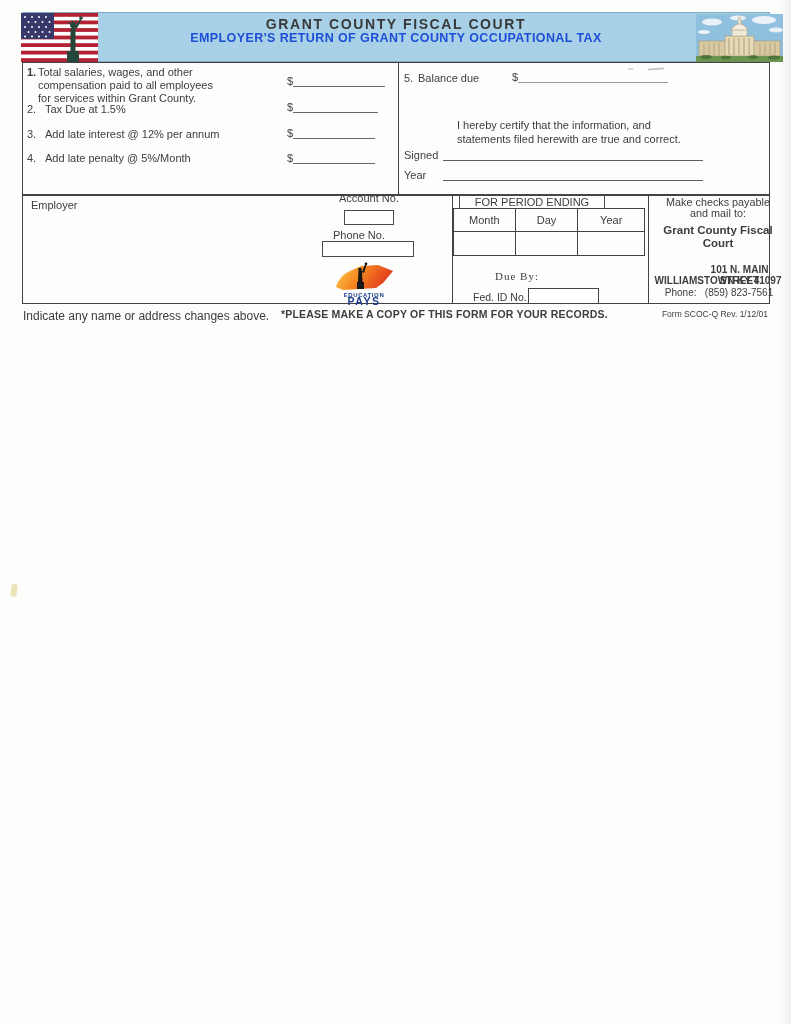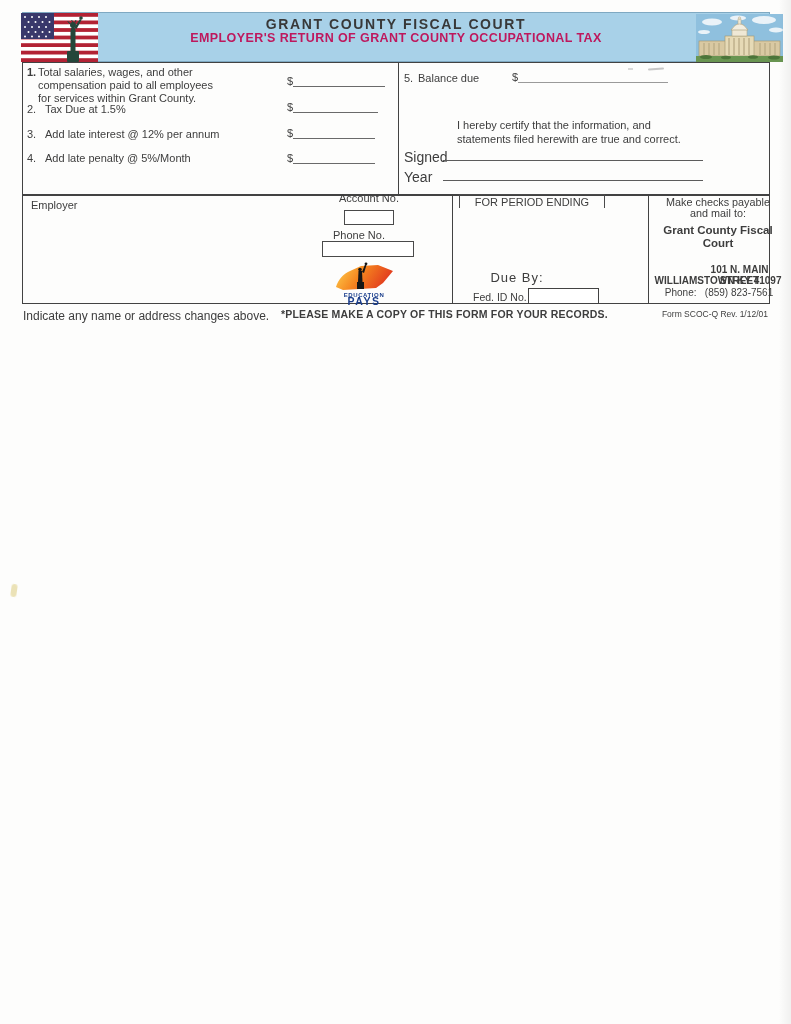--- a/index.html
+++ b/index.html
@@ -15,21 +15,21 @@
     pointer-events:none;
   }
   .abs { position:absolute; }
 
   
   .banner { left:22px; top:12px; width:748px; height:50px;
     background:#a8d1e8; border:1px solid #7fa9c2; }
   .banner-title { left:22px; top:16px; width:748px; text-align:center;
     font-size:14px; font-weight:bold; letter-spacing:1.6px; color:#383838; }
   .banner-sub { left:22px; top:31px; width:748px; text-align:center;
-    font-size:12.5px; font-weight:bold; letter-spacing:0.4px; color:#be185d; }
+    font-size:12.5px; font-weight:bold; letter-spacing:0.4px; color:#1d4ed8; }
   .banner-note { left:22px; top:45px; width:748px; text-align:center;
     font-size:9px; color:#474747; }
   .flag { left:21px; top:13px; width:77px; height:49px; }
   .capitol { left:696px; top:14px; width:87px; height:48px; }
 
   
   .box { border:1.5px solid #424242; }
   .box-top { left:22px; top:62px; width:748px; height:133px; }
   .box-bottom { left:22px; top:195px; width:748px; height:109px; }
   .vline { border-left:1.5px solid #424242; width:0; }
@@ -39,41 +39,41 @@
 
   
   .item { display:flex; font-size:11px; line-height:1.18; }
   .item .num { flex:0 0 auto; }
   .pre { white-space:pre-line; }
   .amt { display:flex; align-items:flex-end; font-size:11px; }
   .amt .line { display:inline-block; border-bottom:1px solid #6a6a6a; height:13px; }
   .writeline { display:inline-block; border-bottom:1px solid #5c5c5c; height:12px; }
 
   .certify { font-size:11px; line-height:1.25; }
-  .siglabel { font-size:14px; }
+  .siglabel { font-size:11px; }
   .artifact-dash { left:648px; top:68px; width:16px; height:2px;
     background:#9a9a9a; opacity:.55; transform:rotate(-4deg); border-radius:2px; }
   .artifact-dot { left:628px; top:68px; width:5px; height:1.5px; background:#b5b5b5; opacity:.5; }
 
   
   .small-label { font-size:11px; }
   .acct-box { left:344px; top:210px; width:50px; height:15px; border:1px solid #4a4a4a; background:#fff; }
   .phone-box { left:322px; top:241px; width:92px; height:16px; border:1px solid #4a4a4a; background:#fff; }
 
   
   .period-head { left:459px; top:194px; width:146px; height:14px;
     border:1px solid #4a4a4a; border-bottom:none; text-align:center;
     font-size:11px; line-height:14px; }
   table.period { position:absolute; left:453px; top:208px; width:192px; height:48px;
     border-collapse:collapse; font-size:11px; }
   table.period td { border:1.5px solid #424242; text-align:center; padding:0; }
   table.period .hdr td { height:23px; }
   table.period .row td { height:24px; }
   .dueby { left:452px; top:270px; width:130px; text-align:center;
-    font-family:Liberation Sans, sans-serif; font-size:13px; letter-spacing:1px; }
+    font-family:Liberation Serif, serif; font-size:11px; letter-spacing:1px; }
   .fedid-label { left:473px; top:291px; font-size:10.5px; }
   .fedid-box { left:528px; top:288px; width:71px; height:16px; border:1.5px solid #424242; background:#fff; }
 
   
   .pay { left:650px; top:0; width:136px; text-align:center; }
   .pay-reg { font-size:10.8px; }
   .pay-bold { font-size:11.5px; font-weight:bold; line-height:1.15; }
   .pay-addr { font-size:10px; font-weight:bold; }
   .pay-phone { font-size:10px; }
 
@@ -265,20 +265,34 @@
       <path d="M25.5,9 L29,9 L29.5,20 L25,20 Z"></path>
       <circle cx="27" cy="7.5" r="1.8"></circle>
       <path d="M29,10 L32,2.5 L33.5,3 L31,11 Z"></path>
       <circle cx="33" cy="1.8" r="1.4"></circle>
     </g>
     <text x="31" y="35" text-anchor="middle" font-family="Liberation Sans, sans-serif" font-size="6" font-weight="bold" letter-spacing="0.6" fill="#1b3e8c">EDUCATION</text>
     <text x="31" y="43" text-anchor="middle" font-family="Liberation Sans, sans-serif" font-size="10.5" font-weight="bold" letter-spacing="1.5" fill="#1b3e8c">PAYS</text>
   </svg>
 
   <div class="abs period-head">FOR PERIOD ENDING</div>
+  <table class="period">
+    <tbody>
+        <tr class="hdr">
+      <td style="width:62px;">Month</td>
+      <td style="width:63px;">Day</td>
+      <td style="width:67px;">Year</td>
+    </tr>
+    <tr class="row">
+      <td></td>
+      <td></td>
+      <td></td>
+    </tr>
+  </tbody>
+    </table>
   <div class="abs dueby">Due By:</div>
   <div class="abs fedid-label">Fed. ID No.</div>
   <div class="abs fedid-box"></div>
 
   <div class="abs pay pay-reg" style="top:196px;">Make checks payable</div>
   <div class="abs pay pay-reg" style="top:207px;">and mail to:</div>
   <div class="abs pay pay-bold pre" style="top:224px;">Grant County Fiscal
 Court</div>
   <div class="abs pay pay-addr" style="top:264px;padding-left:43px;">101 N. MAIN STREET</div>
   <div class="abs pay pay-addr" style="top:275px;">WILLIAMSTOWN KY 41097</div>

